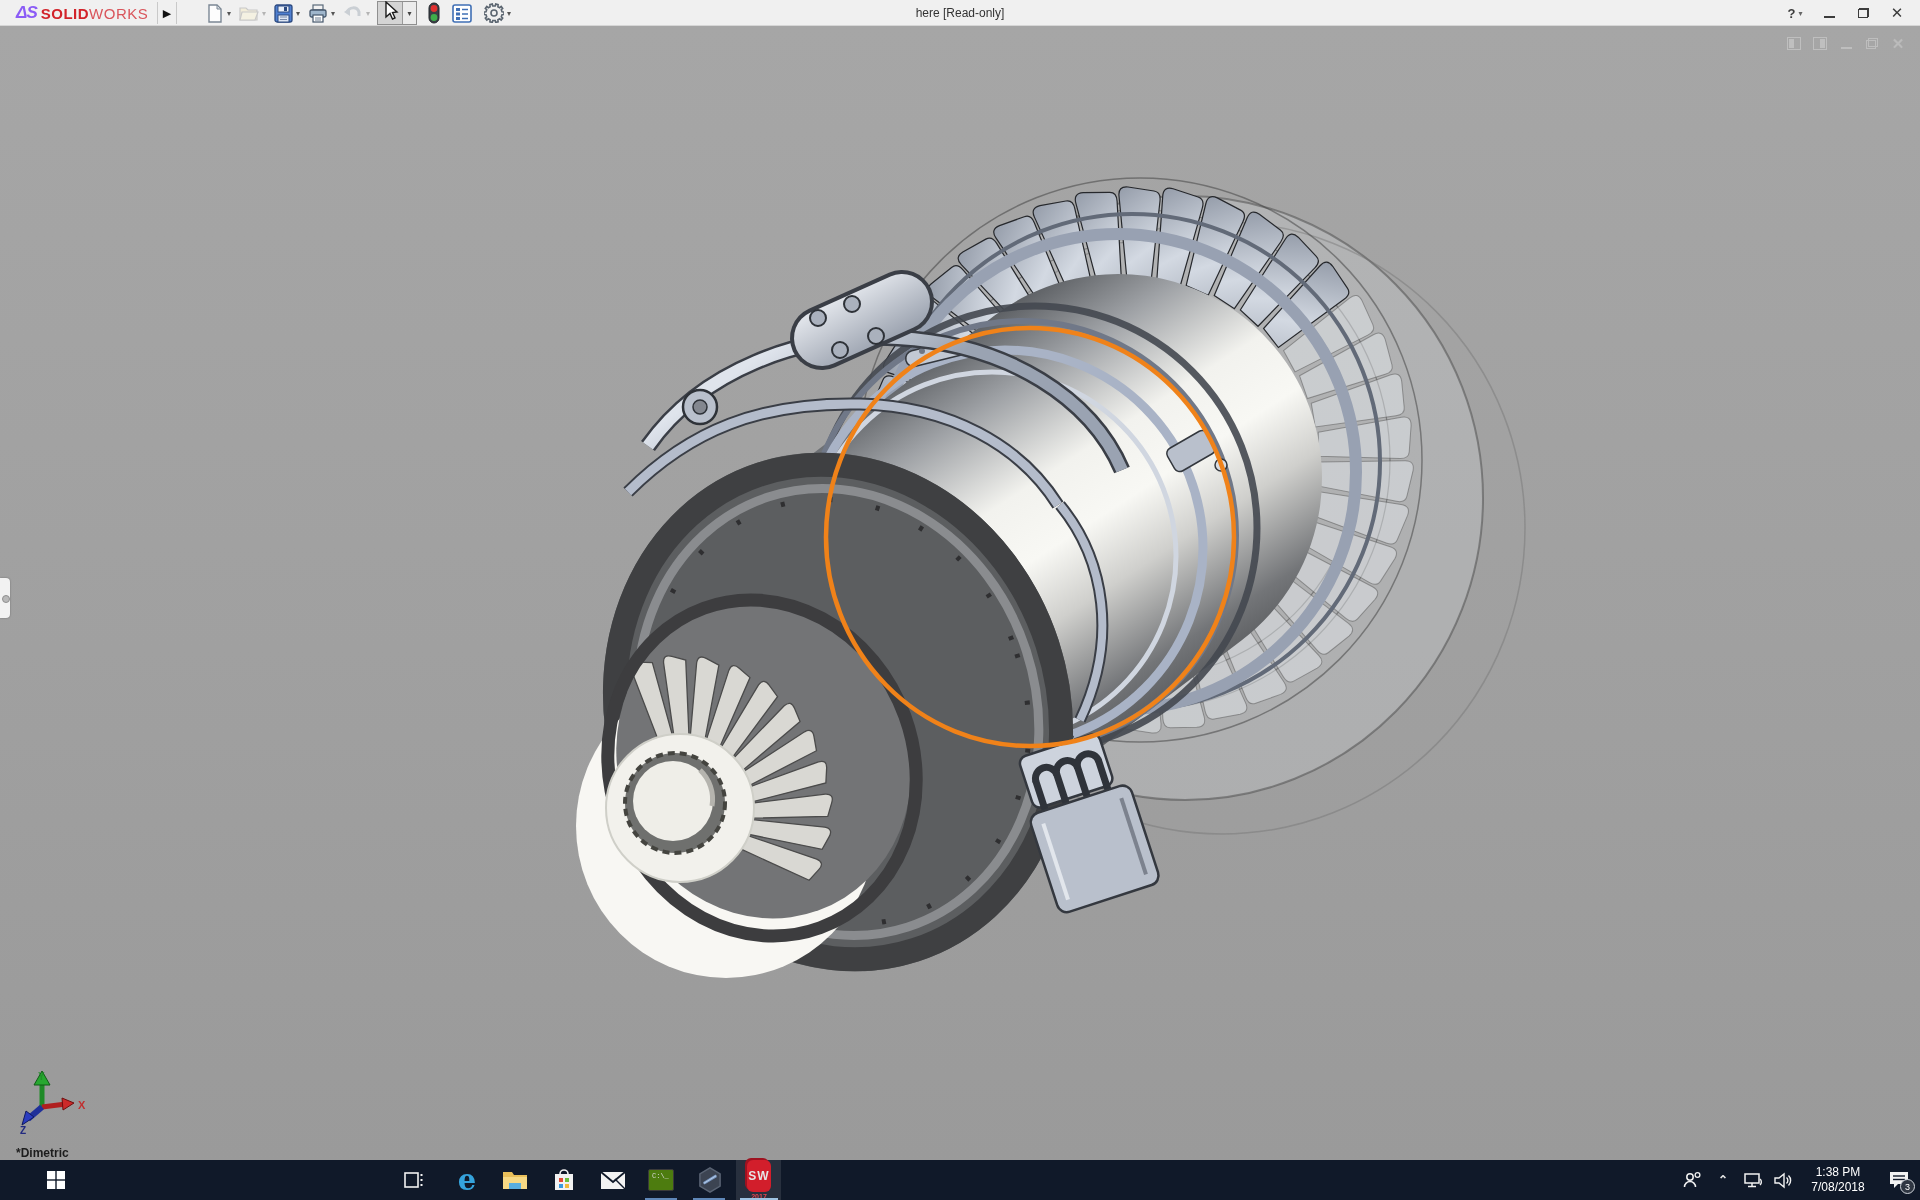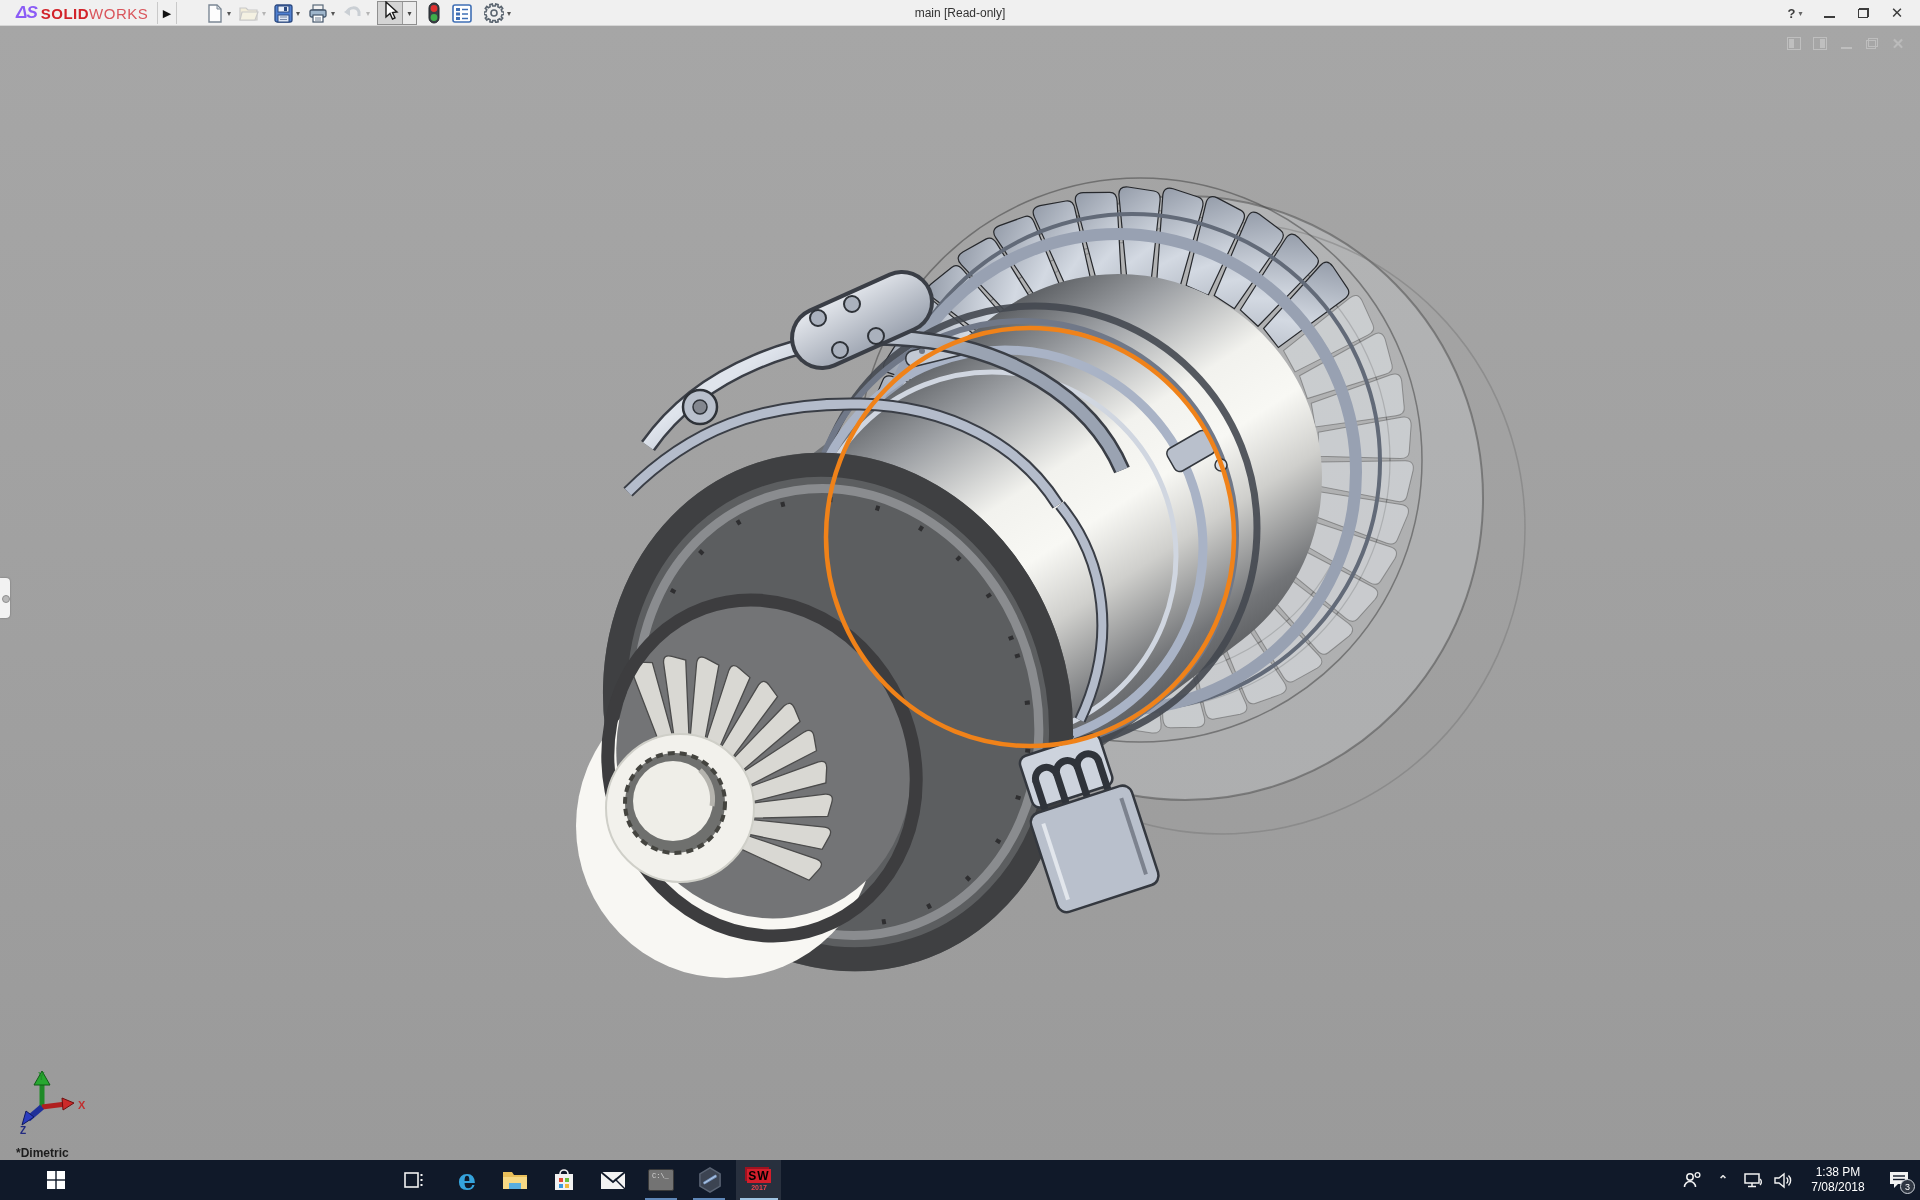--- a/index.html
+++ b/index.html
@@ -65,25 +65,25 @@
   .searchbox { position:absolute; left:84px; top:1px; width:304px; height:39px; background:#f2f2f2;
     border:1px solid #c9c9c9; display:flex; align-items:center; }
   .cortana { margin-left:12px; width:17px; height:17px; border:2.5px solid #1f1f1f; border-radius:50%; flex:none; }
   .search-text { margin-left:12px; font-size:15px; color:#454545; flex:1 1 auto; }
   .mic { margin-right:10px; flex:none; }
   .tb-ic { position:absolute; top:0; width:46px; height:40px; display:flex; align-items:center; justify-content:center; }
   .underline { position:absolute; bottom:0; height:2.5px; background:#5f87b8; }
   .underline.active { background:#9fc3e2; }
   .sw-active-bg { position:absolute; left:736px; top:0; width:45px; height:40px; background:rgba(255,255,255,.10); }
   .swicon { display:flex; flex-direction:column; align-items:center; line-height:1; }
-  .swcube { width:24px; height:14px; background:#d21e2b; border-radius:0; color:#000000; font-weight:bold;
+  .swcube { width:24px; height:32px; background:#d21e2b; border-radius:6px; color:#e5e5e5; font-weight:bold;
     font-size:12px; display:flex; align-items:center; justify-content:center; letter-spacing:1px;
     box-shadow:-2px -2px 0 #9e1220; }
   .swyear { font-size:7px; color:#e8454f; font-weight:bold; margin-top:1px; }
-  .cmdicon { width:26px; height:22px; background:#737373; border:1px solid #3a3a3a; border-radius:2px;
+  .cmdicon { width:26px; height:22px; background:#4d7c0f; border:1px solid #3a3a3a; border-radius:2px;
     color:#d8d8d8; font-family:"Liberation Mono", monospace; font-size:7px; padding:2px 0 0 3px; }
   .hexicon { position:relative; width:26px; height:26px; }
   .tray { position:absolute; right:0; top:0; height:40px; display:flex; align-items:center; }
   .tray-ic { width:30px; height:40px; display:flex; align-items:center; justify-content:center; }
   .clock { width:80px; text-align:center; color:#fff; font-size:12px; line-height:15px; }
   .notif { position:relative; width:42px; height:40px; display:flex; align-items:center; justify-content:center; }
   .badge { position:absolute; right:5px; bottom:6px; width:15px; height:15px; border-radius:50%;
     background:#2f3642; border:1px solid #cfd4da; color:#fff; font-size:9px; display:flex; align-items:center; justify-content:center; }
   .chev { color:#e8e8e8; font-size:12px; font-weight:bold; }
 </style>
@@ -169,21 +169,21 @@
     </div>
     <div class="tbtn">
       <svg width="20" height="20" viewBox="0 0 20 20">
         <path d="M10 3 l1.2 0 .5 -2 2.4 .7 -.2 2 1.8 1 1.5 -1.3 1.5 2 -1.4 1.4 .7 1.9 2 .3 0 2.5 -2 .3 -.7 1.9 1.4 1.4 -1.5 2 -1.5 -1.3 -1.8 1 .2 2 -2.4 .7 -.5 -2 -2.4 0 -.5 2 -2.4 -.7 .2 -2 -1.8 -1 -1.5 1.3 -1.5 -2 1.4 -1.4 -.7 -1.9 -2 -.3 0 -2.5 2 -.3 .7 -1.9 -1.4 -1.4 1.5 -2 1.5 1.3 1.8 -1 -.2 -2 2.4 -.7 .5 2 z" fill="none" stroke="#5b6570" stroke-width="1.6"></path>
         <circle cx="10" cy="10" r="3" fill="none" stroke="#5b6570" stroke-width="1.6"></circle>
       </svg>
       <span class="drop">▾</span>
     </div>
   </div>
 
-  <div class="wintitle">main [Read-only]</div>
+  <div class="wintitle">here [Read-only]</div>
 
   <div class="winctrl">
     <div class="wbtn">
       <span class="help">?</span>
       <span class="helpdrop" style="margin-left:3px;">▾</span>
     </div>
     <div class="wbtn">
         <span class="min-glyph"></span>
       </div>
     <div class="wbtn">

